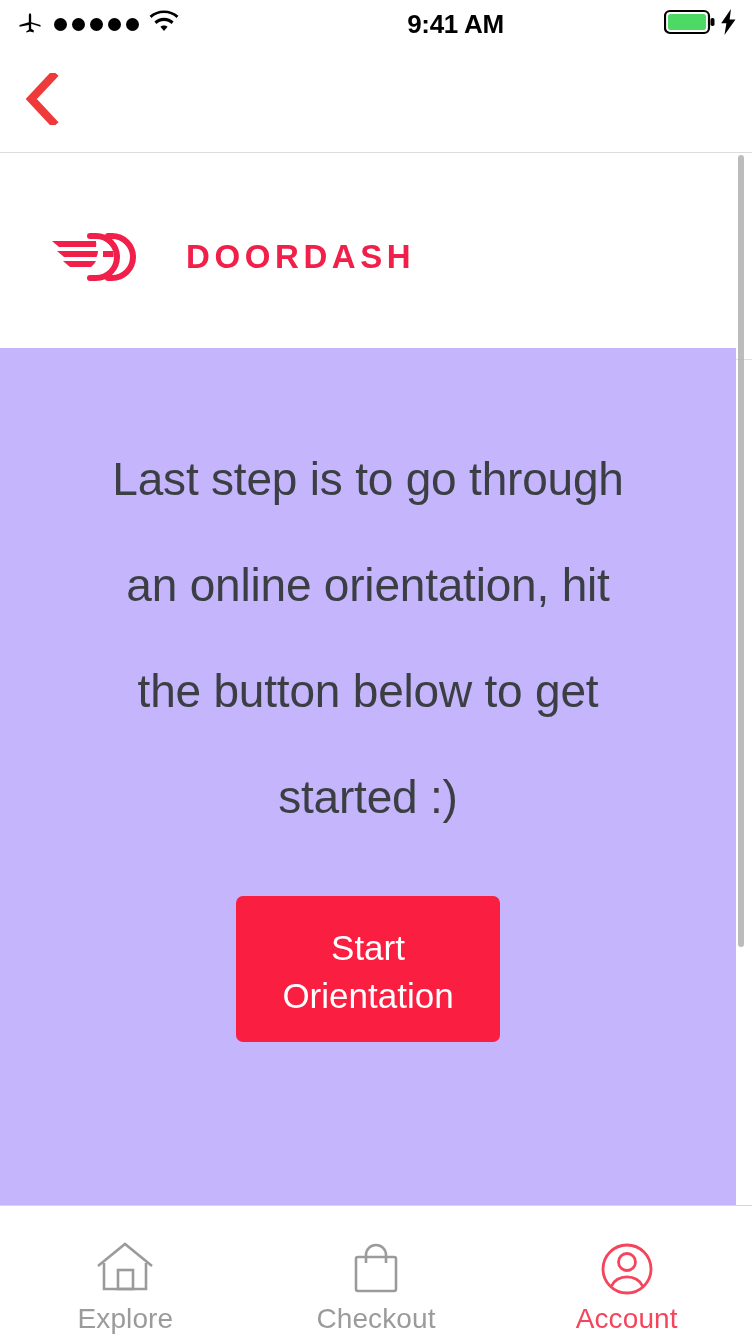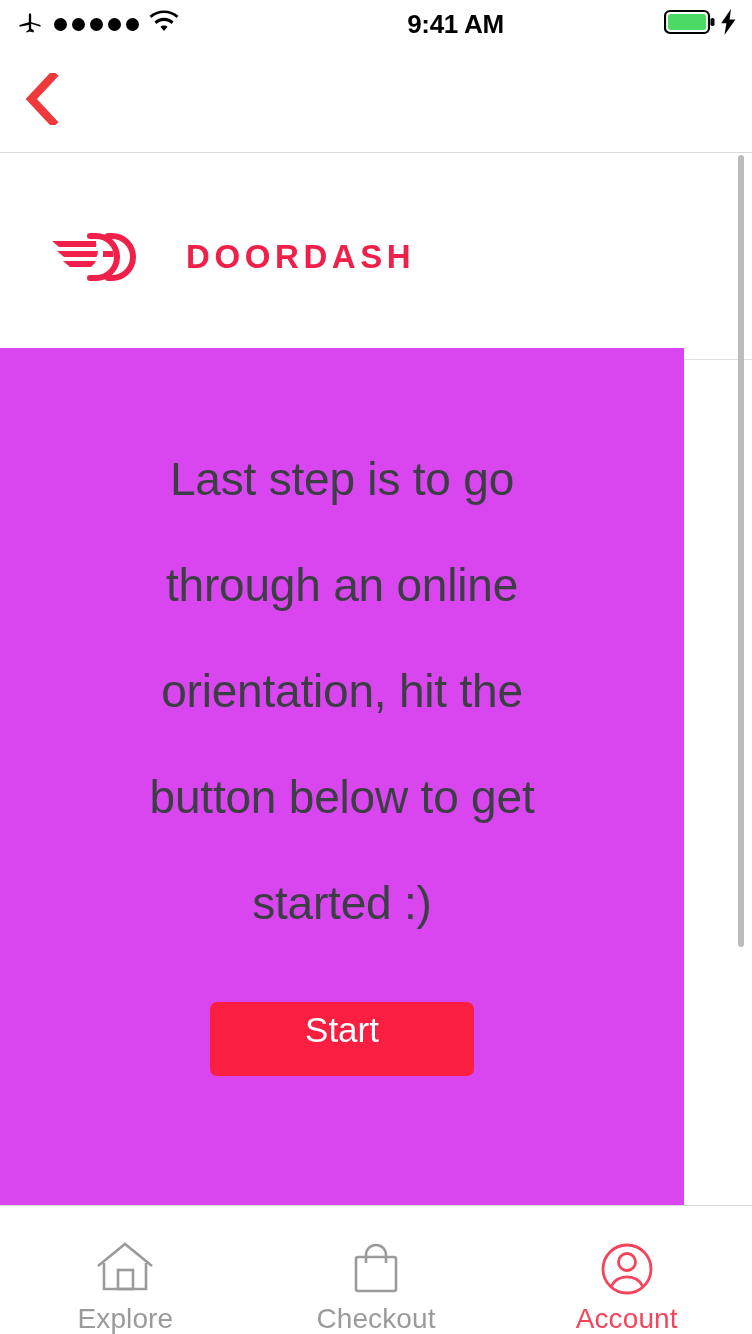--- a/index.html
+++ b/index.html
@@ -41,36 +41,36 @@
     display:flex; align-items:center; padding-left:50px;
   }
   .logo-mark{ width:92px; height:60px; margin-right:44px; flex:0 0 auto; }
   .logo-word{
     font-size:33px; font-weight:bold; color:#f0204a;
     letter-spacing:4.6px; font-family:"Liberation Sans", sans-serif;
   }
 
   
   .content{
-    position:absolute; top:348px; left:0; width:684px; height:857px;
-    background:#d946ef; overflow:hidden;
+    position:absolute; top:348px; left:0; width:736px; height:857px;
+    background:#c4b5fd; overflow:hidden;
   }
   .body-copy{
     padding:78px 108px 0 108px;
     text-align:center;
     font-size:46px;
     line-height:106px;
     color:#3b3f43;
     font-weight:400;
     letter-spacing:-0.2px;
   }
   .cta-wrap{ display:flex; justify-content:center; margin-top:46px; }
   .cta-button{
     background:#fa1e41; color:#ffffff; border:none; border-radius:7px;
-    width:264px; padding:4px 10px 22px 10px;
+    width:264px; padding:28px 10px 22px 10px;
     font-size:35px; line-height:48px; font-weight:400; text-align:center;
     font-family:"Liberation Sans", sans-serif; cursor:pointer;
   }
 
   
   .scroll-track{
     position:absolute; top:155px; right:8px; width:6px; height:792px;
     background:#b0b0b0; border-radius:3px; opacity:0.85; cursor:pointer;
   }
 
@@ -159,20 +159,21 @@
       </svg>
     </span>
     <span class="logo-word">DOORDASH</span>
   </div>
 
   <div class="content">
     <p class="body-copy">Last step is to go through an online orientation, hit the button below to get started :)</p>
     <div class="cta-wrap">
       <button class="cta-button">
         <span>Start</span><br>
+        <span>Orientation</span>
       </button>
     </div>
   </div>
 
   <div class="scroll-track"></div>
 
   <div class="tab-bar">
 
     <div class="tab">
       <span class="ico">

